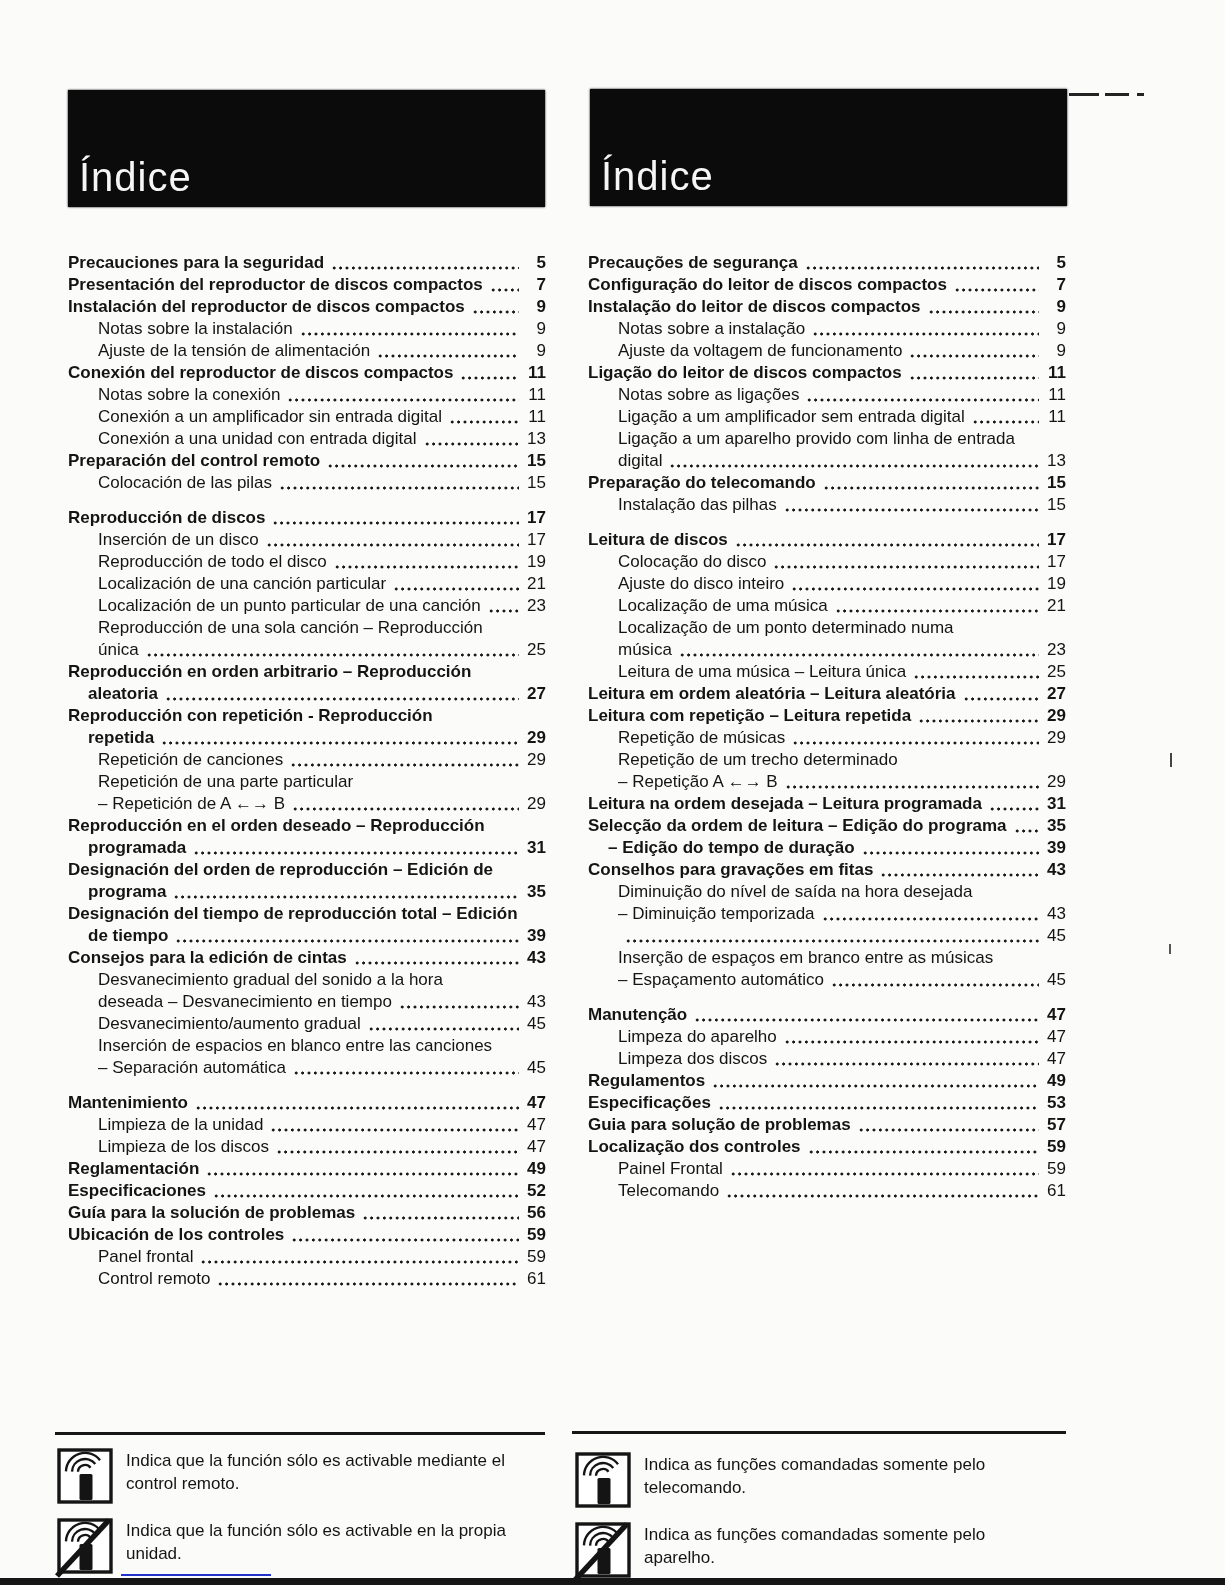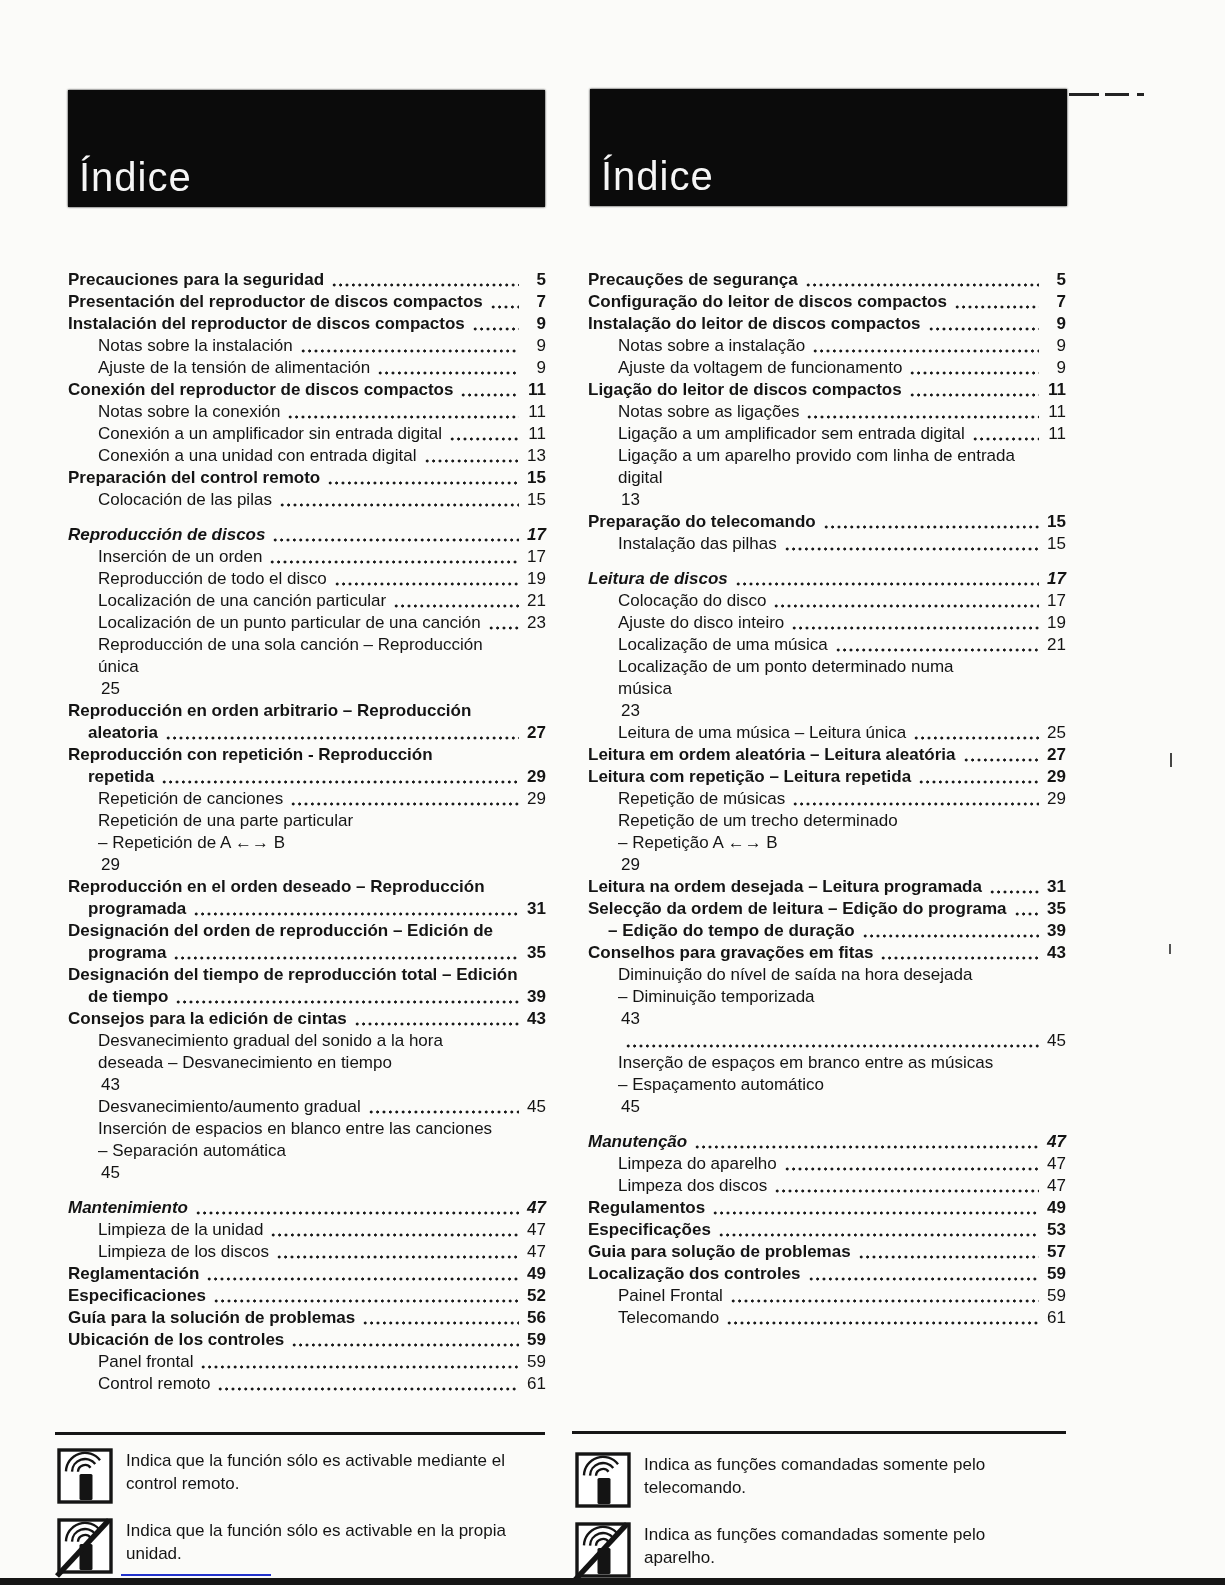--- a/index.html
+++ b/index.html
@@ -13,30 +13,30 @@
   .header-bar{
     position:absolute;height:117px;background:#0b0b0b;
     display:flex;align-items:flex-end;padding:0 0 10px 11px;box-sizing:border-box;
     box-shadow:0 0 2px #0b0b0b;
   }
   .bar-left{left:68px;top:90px;width:477px;}
   .bar-right{left:590px;top:89px;width:477px;}
   .header-title{
     color:#f6f6f6;font-size:40px;letter-spacing:1px;line-height:1;
   }
-  .toc{position:absolute;width:478px;font-size:17px;margin-top:17px;}
+  .toc{position:absolute;width:478px;font-size:17px;}
   .toc-left{left:68px;top:252px;}
   .toc-right{left:588px;top:252px;}
   .entry{margin:0;}
-  .entry.gap{margin-top:13px;font-style:italic;}
+  .entry.gap{margin-top:13px;}
   .entry.bold{font-weight:bold;}
   .line{display:flex;align-items:baseline;line-height:22px;white-space:nowrap;}
   .line.cont{padding-left:20px;}
   .sub .line{padding-left:30px;}
-  .sub .line.cont{padding-left:30px;flex-direction:column;}
+  .sub .line.cont{padding-left:30px;}
   .label{flex:0 0 auto;}
   .leader{
     flex:1 1 auto;min-width:10px;align-self:stretch;
     margin:0 5px 0 7px;
     background-image:radial-gradient(circle,#1a1a1a 1.45px,rgba(0,0,0,0) 1.85px);
     background-size:6.4px 6.4px;
     background-repeat:repeat-x;
     background-position:left bottom 3px;
   }
   .pagenum{flex:0 0 auto;min-width:22px;text-align:right;}
@@ -156,21 +156,21 @@
       </div>
       <div class="entry bold gap">
         <div class="line">
           <span class="label">Reproducción de discos</span>
           <span class="leader"></span>
           <span class="pagenum">17</span>
         </div>
       </div>
       <div class="entry sub">
         <div class="line">
-          <span class="label">Inserción de un orden</span>
+          <span class="label">Inserción de un disco</span>
           <span class="leader"></span>
           <span class="pagenum">17</span>
         </div>
       </div>
       <div class="entry sub">
         <div class="line">
           <span class="label">Reproducción de todo el disco</span>
           <span class="leader"></span>
           <span class="pagenum">19</span>
         </div>

